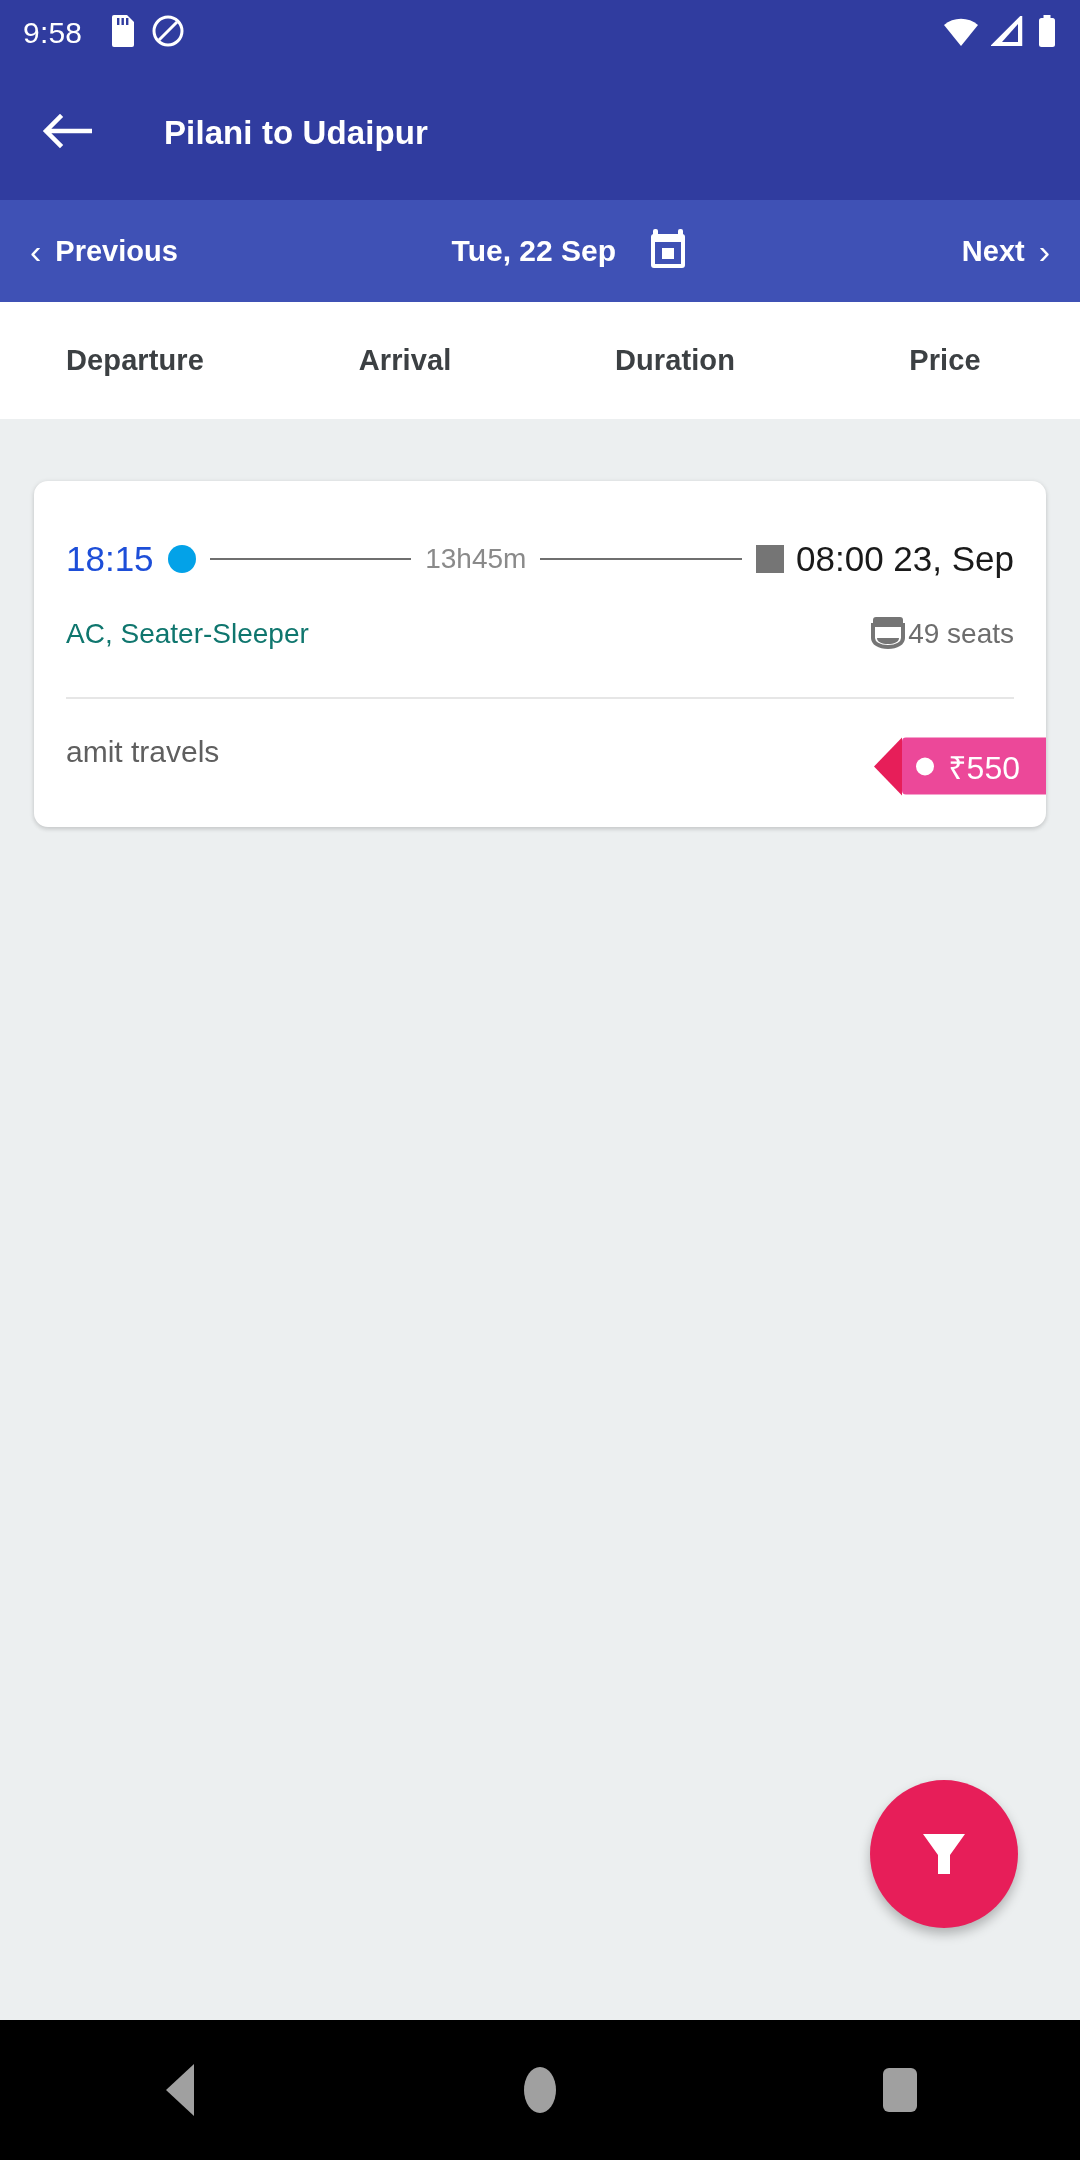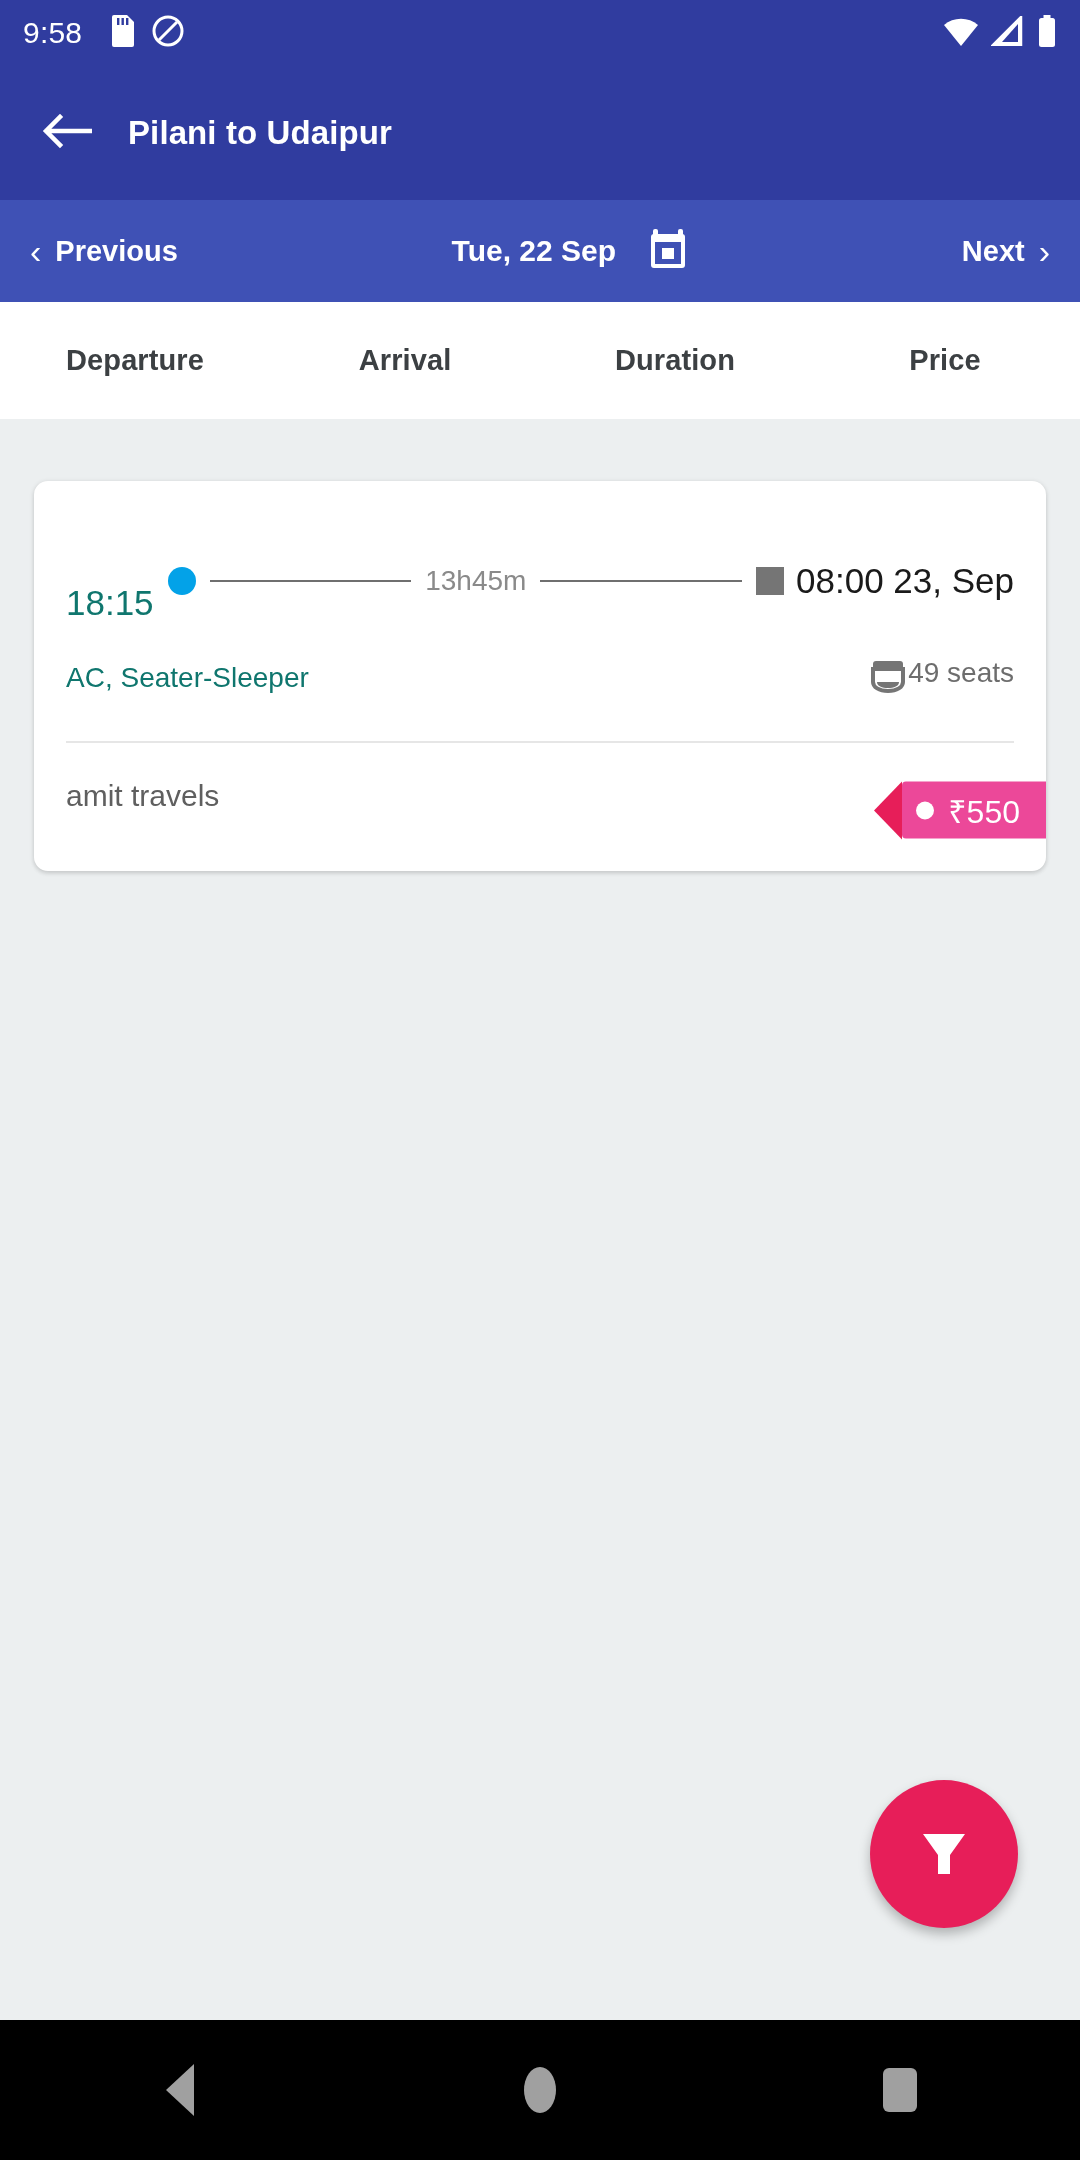--- a/index.html
+++ b/index.html
@@ -22,21 +22,21 @@
   .status-spacer { flex: 1 1 auto; }
   .status-right-icons { display: flex; align-items: center; gap: 12px; }
 
   
   .toolbar {
     height: 134px; background: #303C9F; color: #fff;
     display: flex; align-items: center; padding: 0 34px;
     flex: 0 0 auto;
   }
   .back-btn { width: 66px; height: 66px; display: flex; align-items: center; justify-content: center; }
-  .toolbar-title { font-size: 33px; font-weight: 700; margin-left: 28px; letter-spacing: .1px; }
+  .toolbar-title { font-size: 33px; font-weight: 700; margin-left: 64px; letter-spacing: .1px; }
 
   
   .date-bar {
     height: 102px; background: #3F51B5; color: #fff;
     display: flex; align-items: center; flex: 0 0 auto;
     padding: 0 30px;
   }
   .date-nav { display: flex; align-items: center; gap: 14px; font-size: 29px; font-weight: 700; }
   .date-center { flex: 1 1 auto; display: flex; align-items: center; justify-content: center; gap: 32px; }
   .date-label { font-size: 30px; font-weight: 700; }
@@ -66,30 +66,30 @@
   }
   .bus-card {
     position: relative;
     background: #ffffff; border-radius: 14px;
     box-shadow: 0 1px 5px rgba(0,0,0,.14), 0 3px 4px rgba(0,0,0,.06);
     padding: 58px 32px 30px 32px;
     margin-top: 26px;
   }
 
   .row-times { display: flex; align-items: center; gap: 0; }
-  .dep-time { font-size: 35px; font-weight: 400; color: #0f766e; white-space: nowrap; margin-top: 44px; }
+  .dep-time { font-size: 35px; font-weight: 400; color: #1d4ed8; white-space: nowrap; }
   .dot-blue { width: 28px; height: 28px; border-radius: 50%; background: #03A2E8; margin-left: 14px; flex: 0 0 auto; }
   .line-seg { flex: 1 1 auto; height: 2px; background: #6f6f6f; margin: 0 14px; }
   .dur-label { font-size: 28px; color: #8a8a8a; white-space: nowrap; }
   .sq-grey { width: 28px; height: 28px; background: #757575; flex: 0 0 auto; margin-right: 12px; }
   .arr-time { font-size: 35px; font-weight: 400; color: #1a1a1a; white-space: nowrap; }
 
   .row-meta { display: flex; align-items: center; margin-top: 34px; }
   .bus-type { font-size: 28px; color: #0f766e; }
-  .seats-box { margin-left: auto; display: flex; align-items: flex-start; gap: 0; }
+  .seats-box { margin-left: auto; display: flex; align-items: center; gap: 0; }
   .seats-text { font-size: 28px; color: #6d6d6d; }
 
   .divider { height: 2px; background: #e6e6e6; margin: 42px 0 0 0; }
 
   .row-operator { display: flex; margin-top: 36px; position: relative; min-height: 62px; }
   .operator-name { font-size: 30px; color: #5f5f5f; }
   .price-tag {
     position: absolute; right: -32px; top: 50%; transform: translateY(-50%);
     height: 57px; background: #ec4899; display: flex; align-items: center;
     padding: 0 26px 0 14px; border-radius: 4px 0 0 4px;

